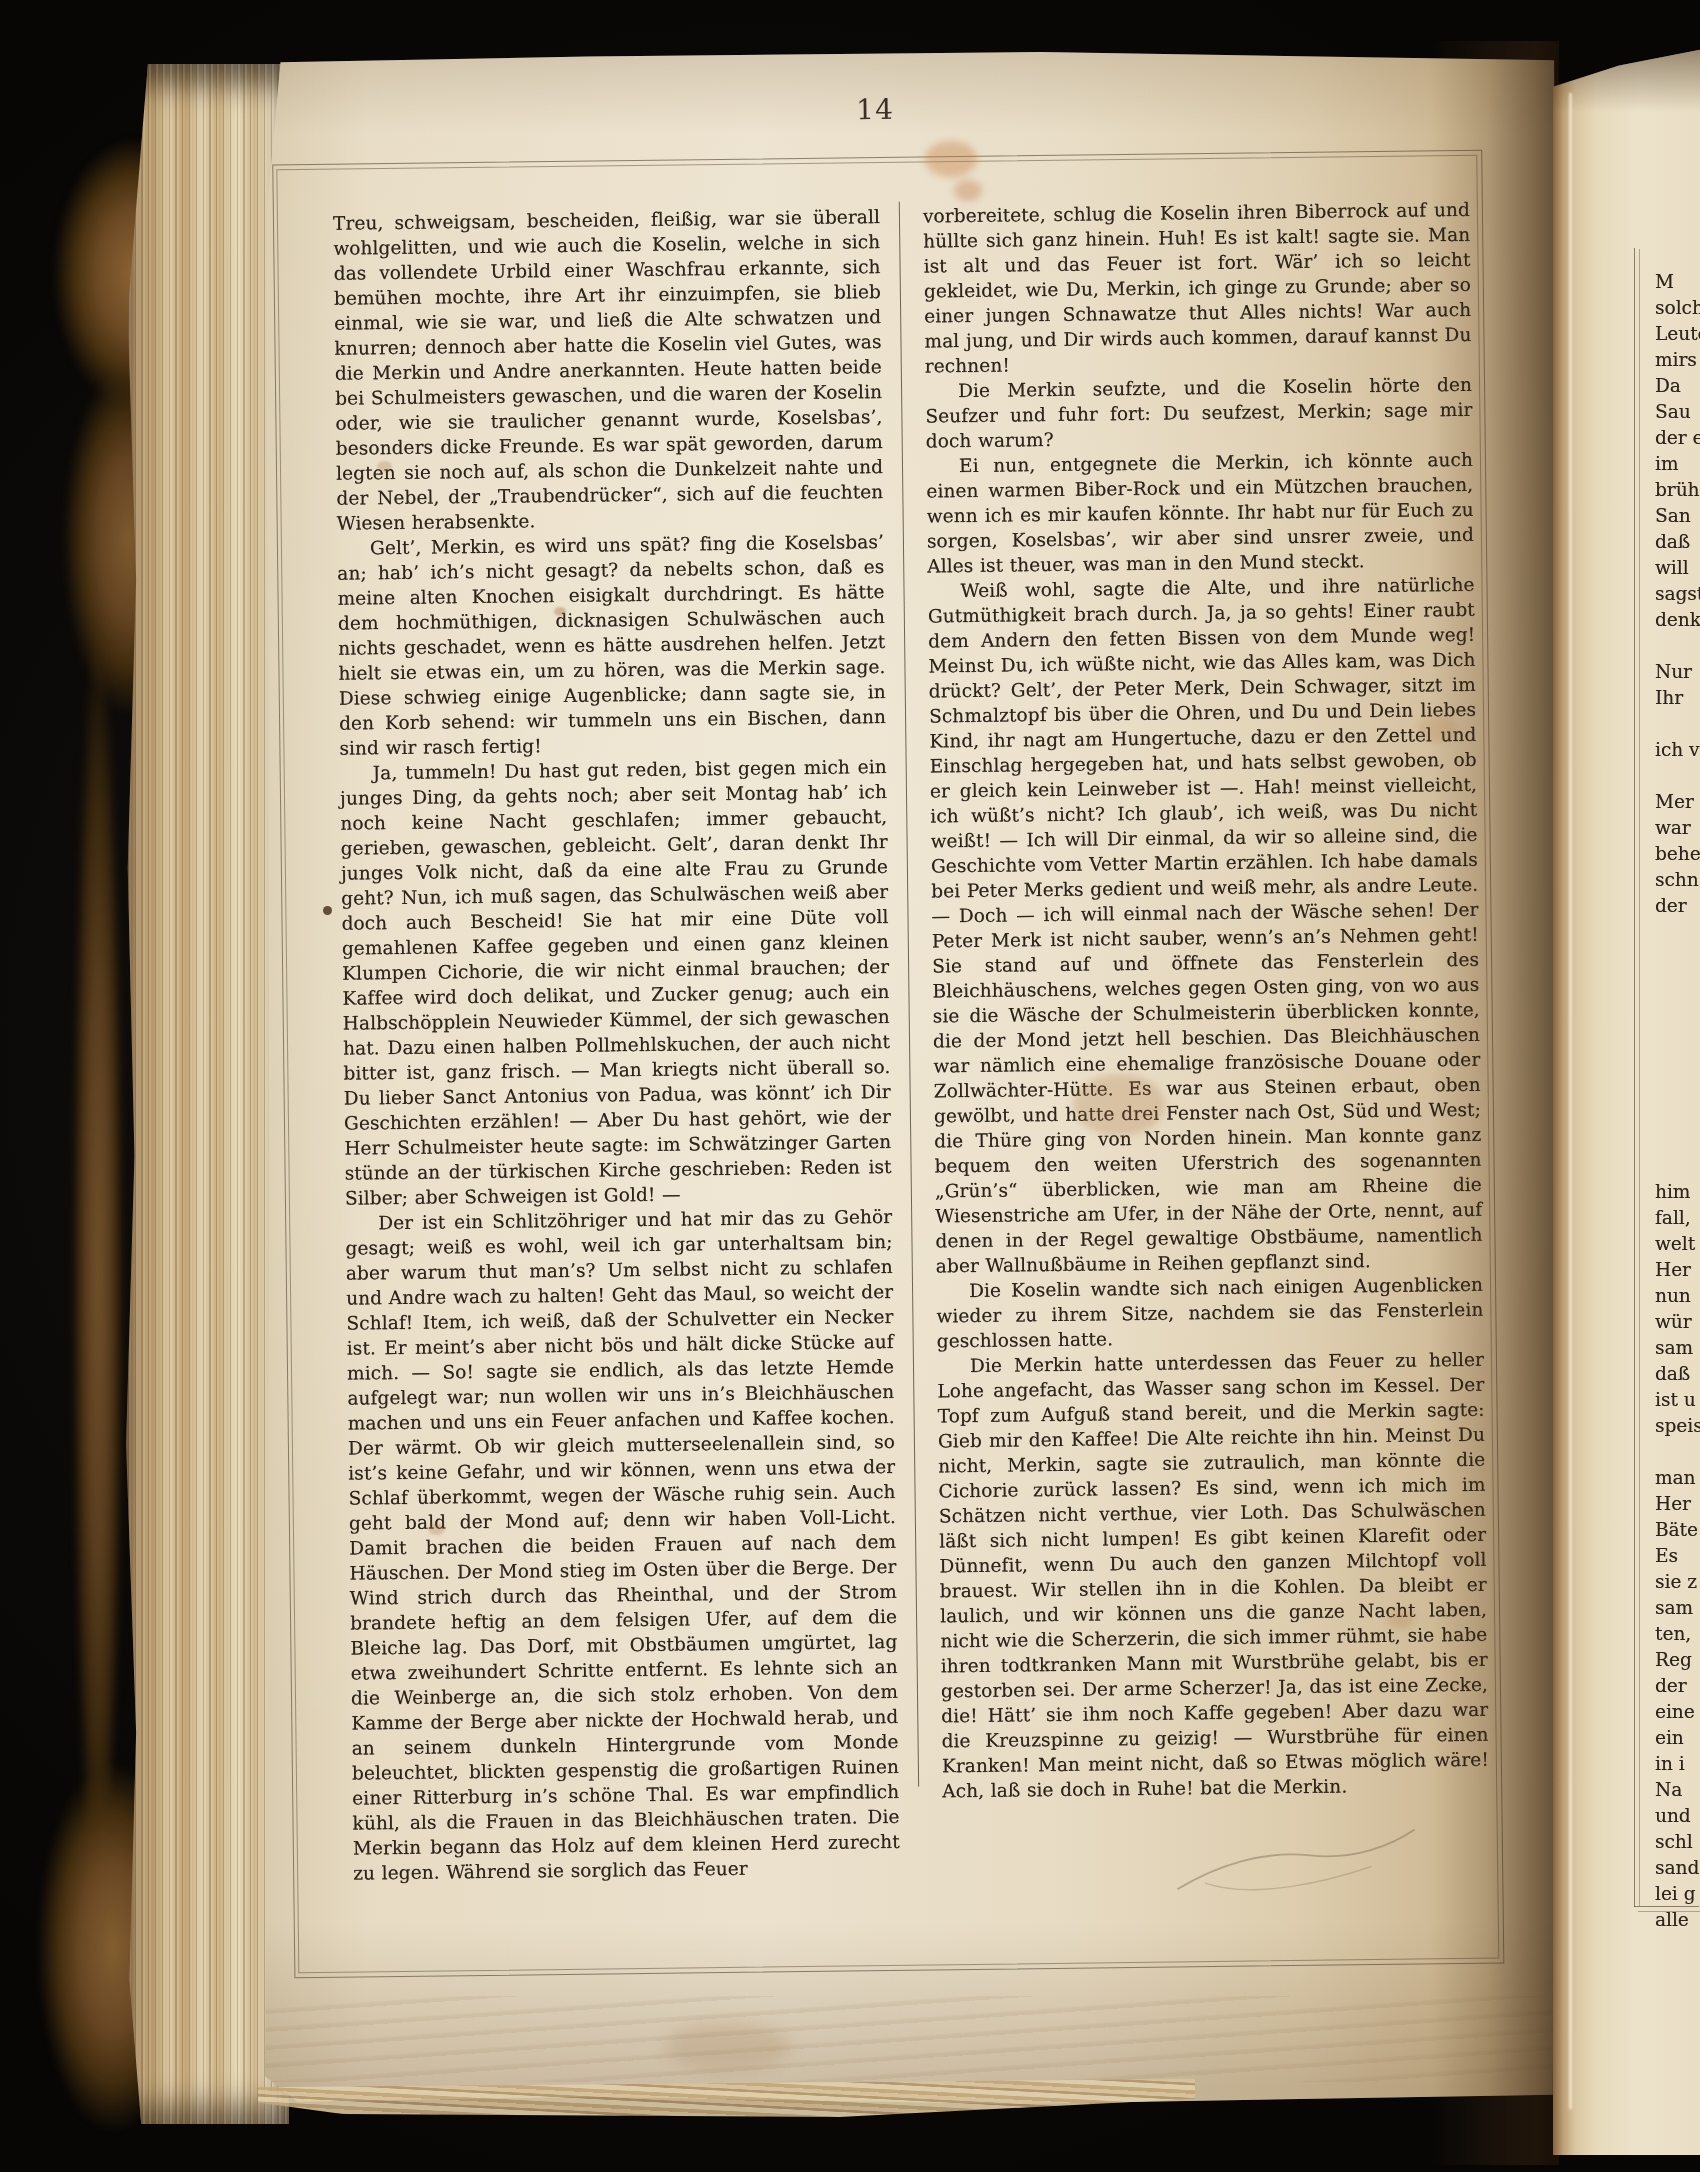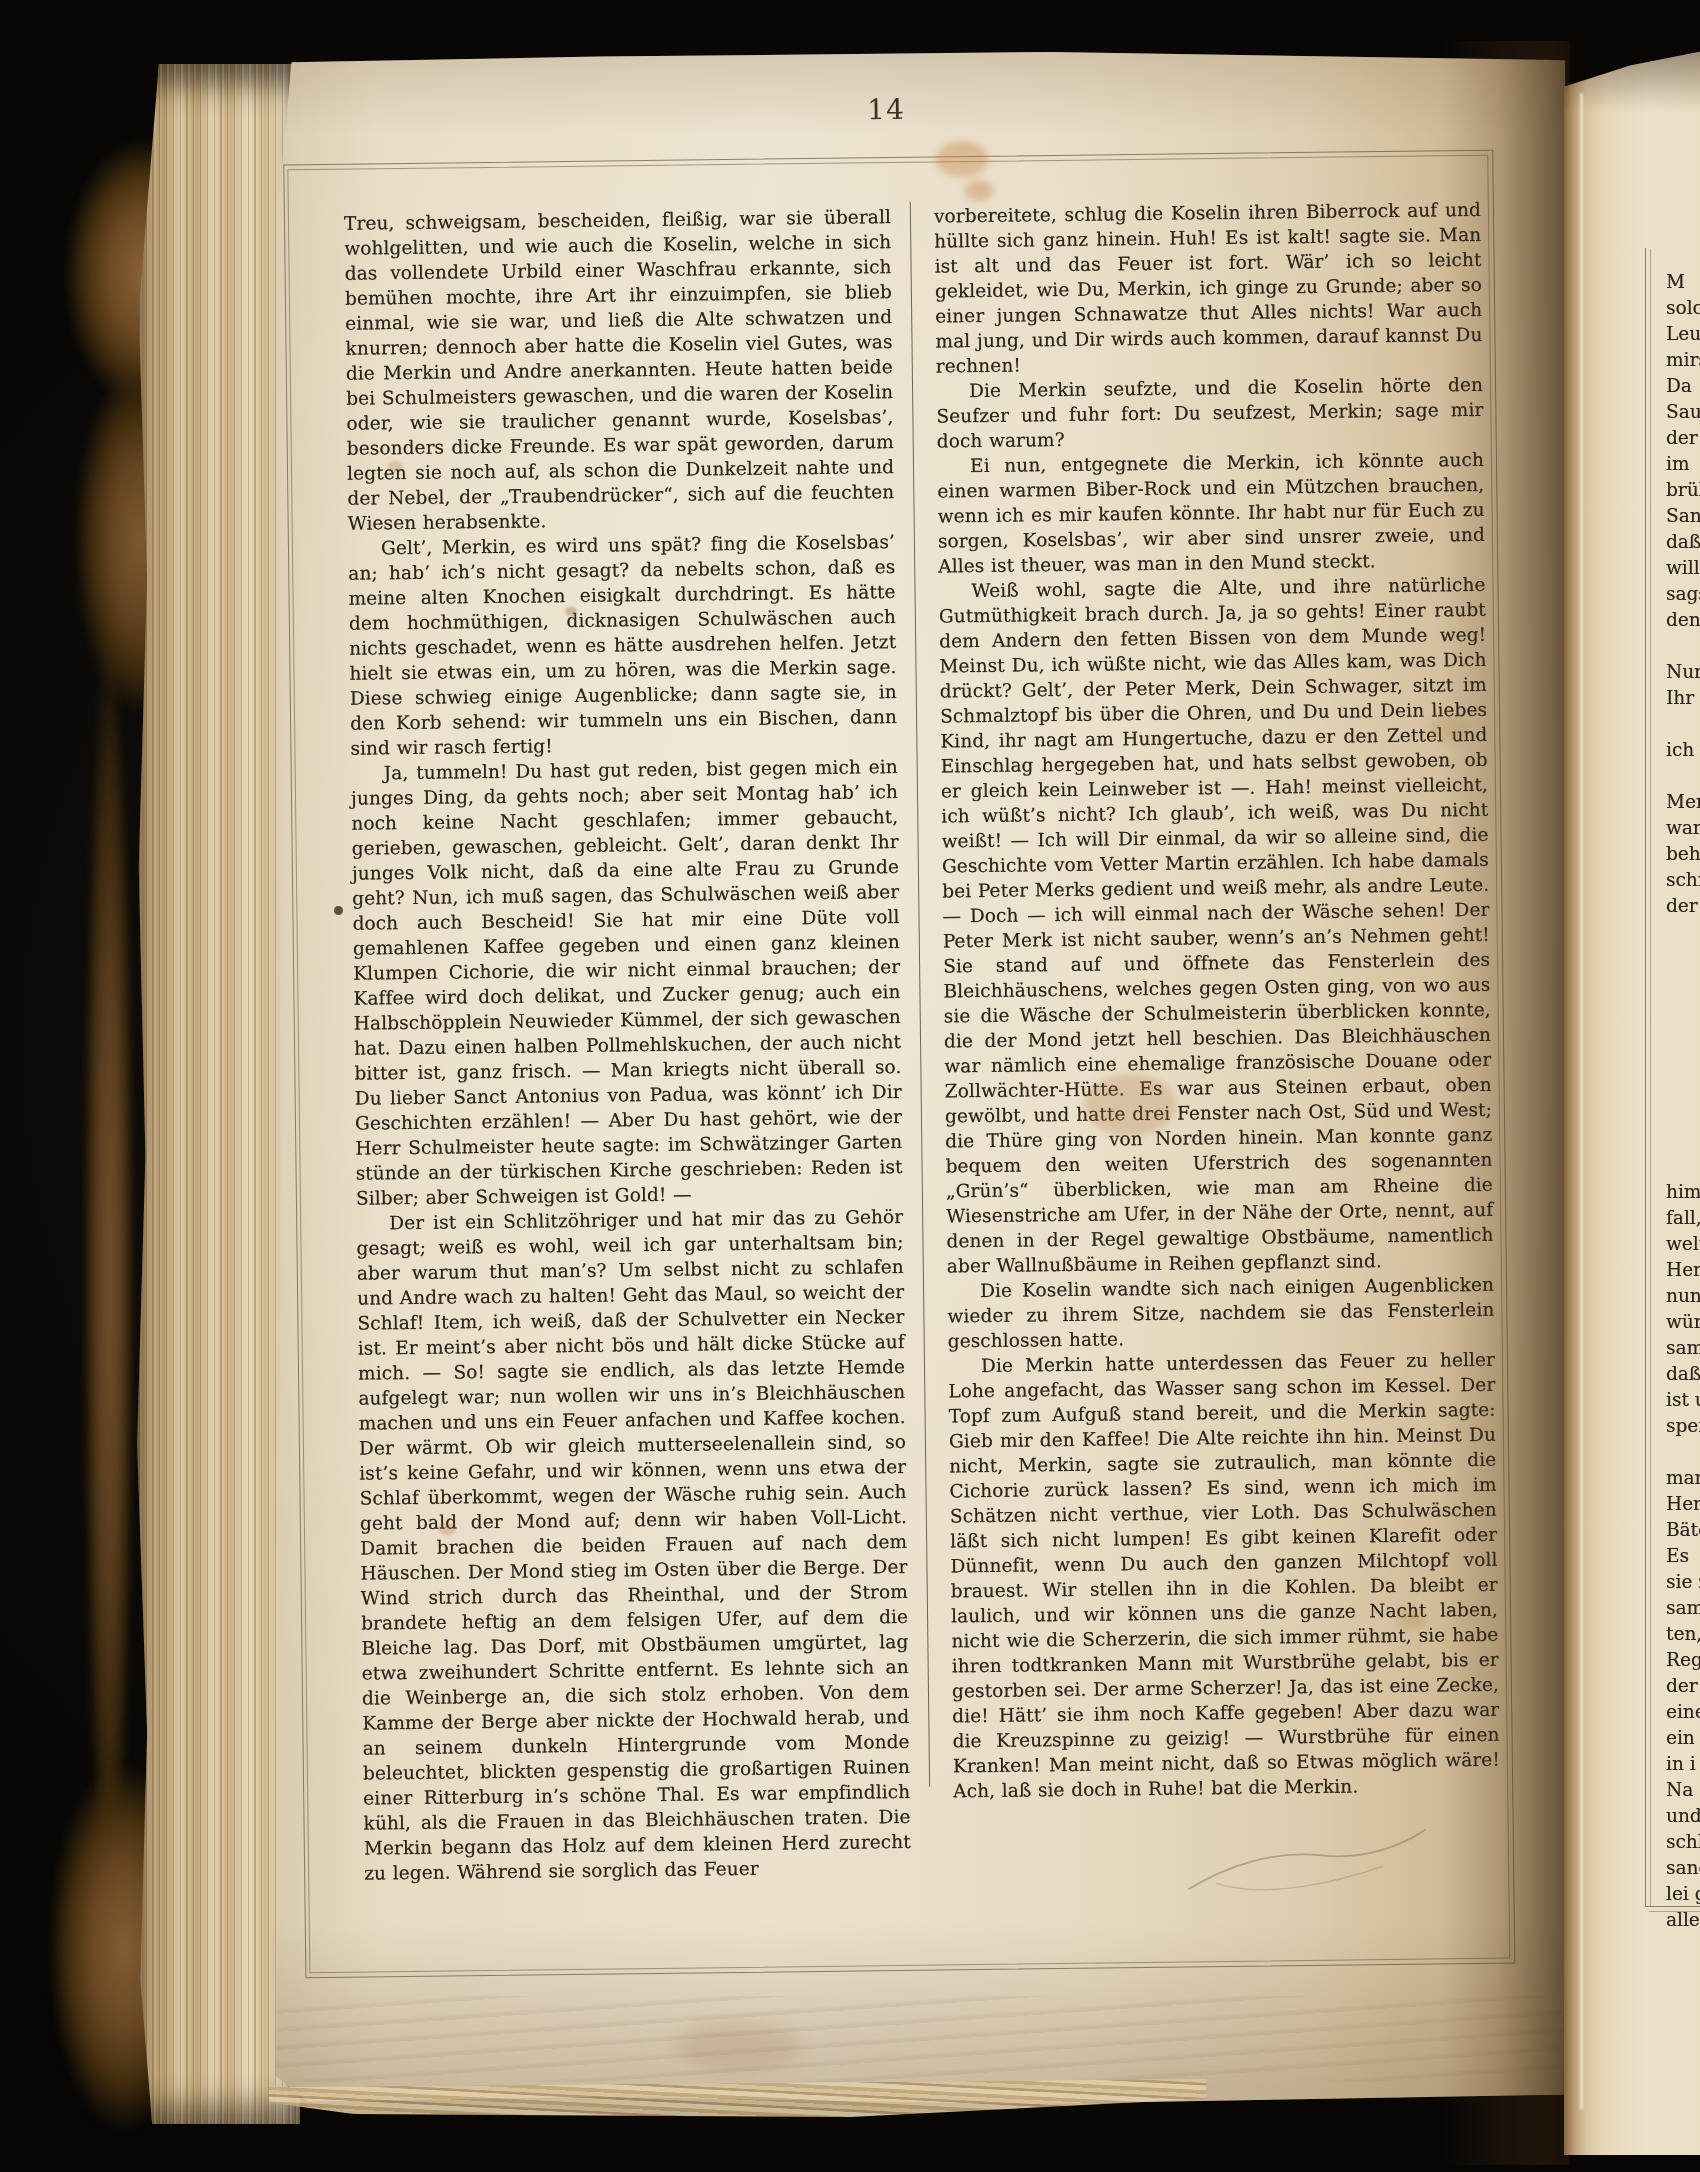--- a/index.html
+++ b/index.html
@@ -1,21 +1,21 @@
 <!DOCTYPE html>
 <html lang="de" style="font-size:10px"><head>
 <meta charset="utf-8">
 <style>
   html,body{margin:0;padding:0;}
   body{
     width:1700px;height:2172px;overflow:hidden;position:relative;
     background:radial-gradient(ellipse 70% 55% at 45% 48%, #171311 0%, #0c0a08 65%, #070605 100%);
     font-family:"DejaVu Serif", serif;
   }
-  .scene{position:absolute;inset:0;margin-left:11px;}
+  .scene{position:absolute;inset:0;}
 
   
   .leather{position:absolute;filter:blur(3.1px);border-radius:45% 38% 50% 42%;
     background:radial-gradient(closest-side, #8a6334 0%, #6d4a25 45%, #47300f 72%, rgba(30,17,7,0) 100%);}
   .leather.b1{left:53px;top:138px;width:162px;height:271px;}
   .leather.b2{left:63px;top:364px;width:131px;height:351px;opacity:.9;}
   .leather.b3{left:37px;top:1763px;width:152px;height:370px;opacity:.95;}
   .leather.strip{left:72px;top:623px;width:52px;height:1307px;border-radius:25px;opacity:.8;}
 
   

